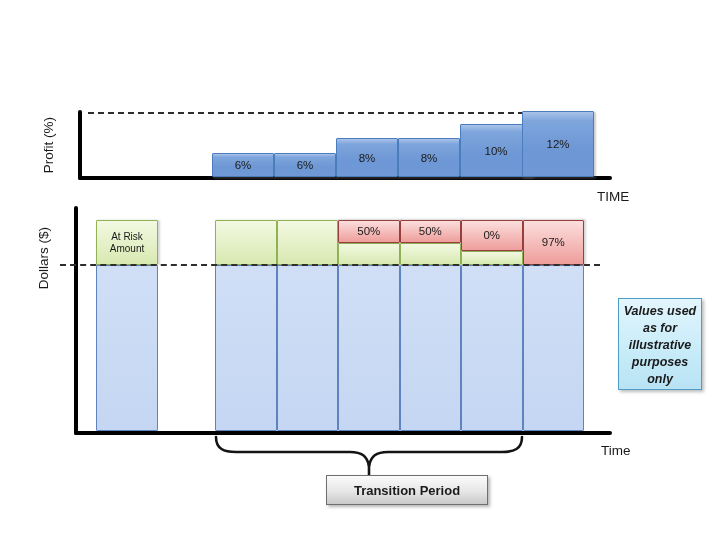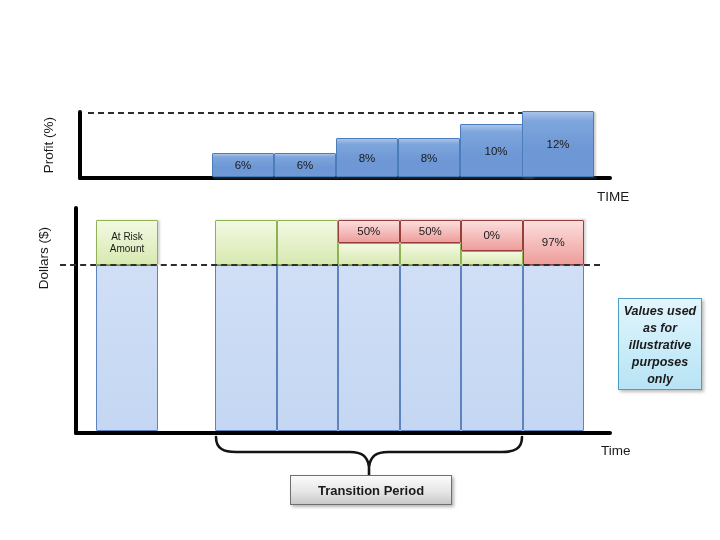--- a/index.html
+++ b/index.html
@@ -48,21 +48,21 @@
   }
   .seg-red span,.seg-green span{font-size:11.5px;line-height:1.15;}
   #at-risk-label{font-size:10px;line-height:1.2;padding:0 4px;}
   
   #transition-box{
     position:absolute;box-sizing:border-box;z-index:6;
     background:linear-gradient(180deg,#fbfbfb 0%,#e6e6e6 55%,#c9c9c9 100%);
     border:1.5px solid #6f6f6f;
     box-shadow:2px 2px 3px rgba(90,90,90,0.45);
     display:flex;align-items:center;justify-content:center;
-    font-weight:bold;font-size:13px;
+    font-weight:bold;font-size:13px;margin-left:36px;
   }
   
   #note-box{
     position:absolute;box-sizing:border-box;z-index:6;
     background:linear-gradient(180deg,#e3f5fd 0%,#c9ecf9 55%,#b8e3f4 100%);
     border:1.5px solid #4e9ec4;
     box-shadow:2px 2px 3px rgba(90,90,90,0.4);
     display:flex;align-items:flex-start;justify-content:center;text-align:center;
     font-weight:bold;font-style:italic;font-size:12.5px;line-height:1.35;
     padding:4px 2px;

